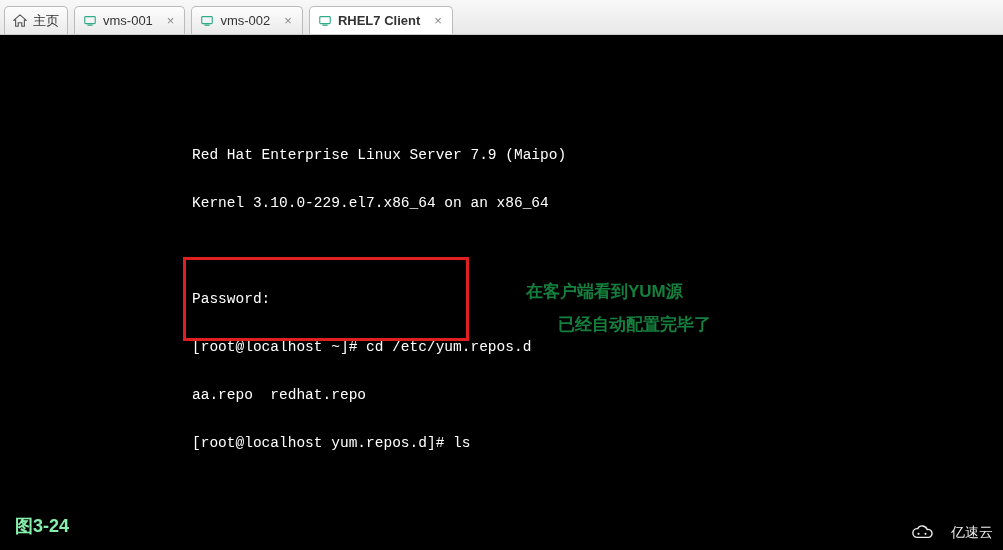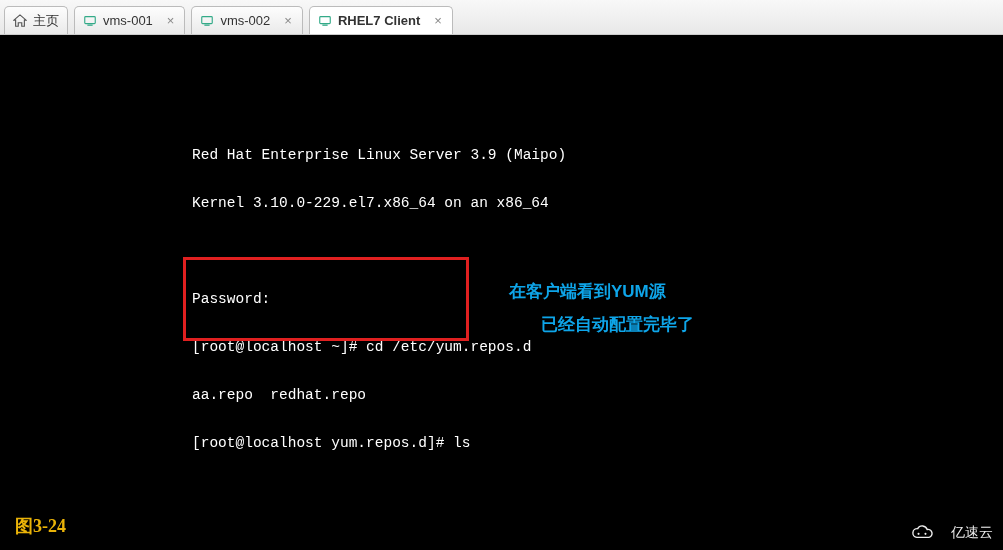--- a/index.html
+++ b/index.html
@@ -62,34 +62,34 @@
       position: absolute;
       left: 183px;
       top: 257px;
       width: 286px;
       height: 84px;
       border: 3px solid #e02020;
       pointer-events: none;
     }
     .annotation {
       position: absolute;
-      left: 509px;
-      color: #0ea5e9;
+      left: 526px;
+      color: #15803d;
       font-family: "Microsoft YaHei", sans-serif;
       font-size: 17px;
       font-weight: bold;
     }
     .annotation.line1 { top: 280px; }
     .annotation.line2 { top: 313px; margin-left: 32px; }
     .figure-label {
       position: absolute;
       left: 15px;
       bottom: 12px;
-      color: #eab308;
-      font-family: Liberation Serif, serif;
+      color: #86efac;
+      font-family: Liberation Sans, sans-serif;
       font-size: 18px;
       font-weight: bold;
     }
     .watermark {
       position: absolute;
       right: 10px;
       bottom: 8px;
       display: flex;
       align-items: center;
       gap: 16px;
@@ -137,21 +137,21 @@
           <rect x="2" y="3" width="12" height="8" rx="1" fill="none" stroke="#3a8" stroke-width="1.3"></rect>
           <rect x="5" y="12" width="6" height="1.5" fill="#3a8"></rect>
         </svg>
     </span>
     <span style="font-weight:bold;">RHEL7 Client</span>
     <span class="close-x">×</span>
   </div>
 </div>
 
 <div class="terminal-area">
-  <div class="term-line">Red Hat Enterprise Linux Server 3.9 (Maipo)</div>
+  <div class="term-line">Red Hat Enterprise Linux Server 7.9 (Maipo)</div>
   <div class="term-line">Kernel 3.10.0-229.el7.x86_64 on an x86_64</div>
   <div class="term-line"></div>
   <div class="term-line">Password:</div>
   <div class="term-line">[root@localhost ~]# cd /etc/yum.repos.d</div>
   <div class="term-line">aa.repo  redhat.repo</div>
   <div class="term-line">[root@localhost yum.repos.d]# ls</div>
   
   
   
   

